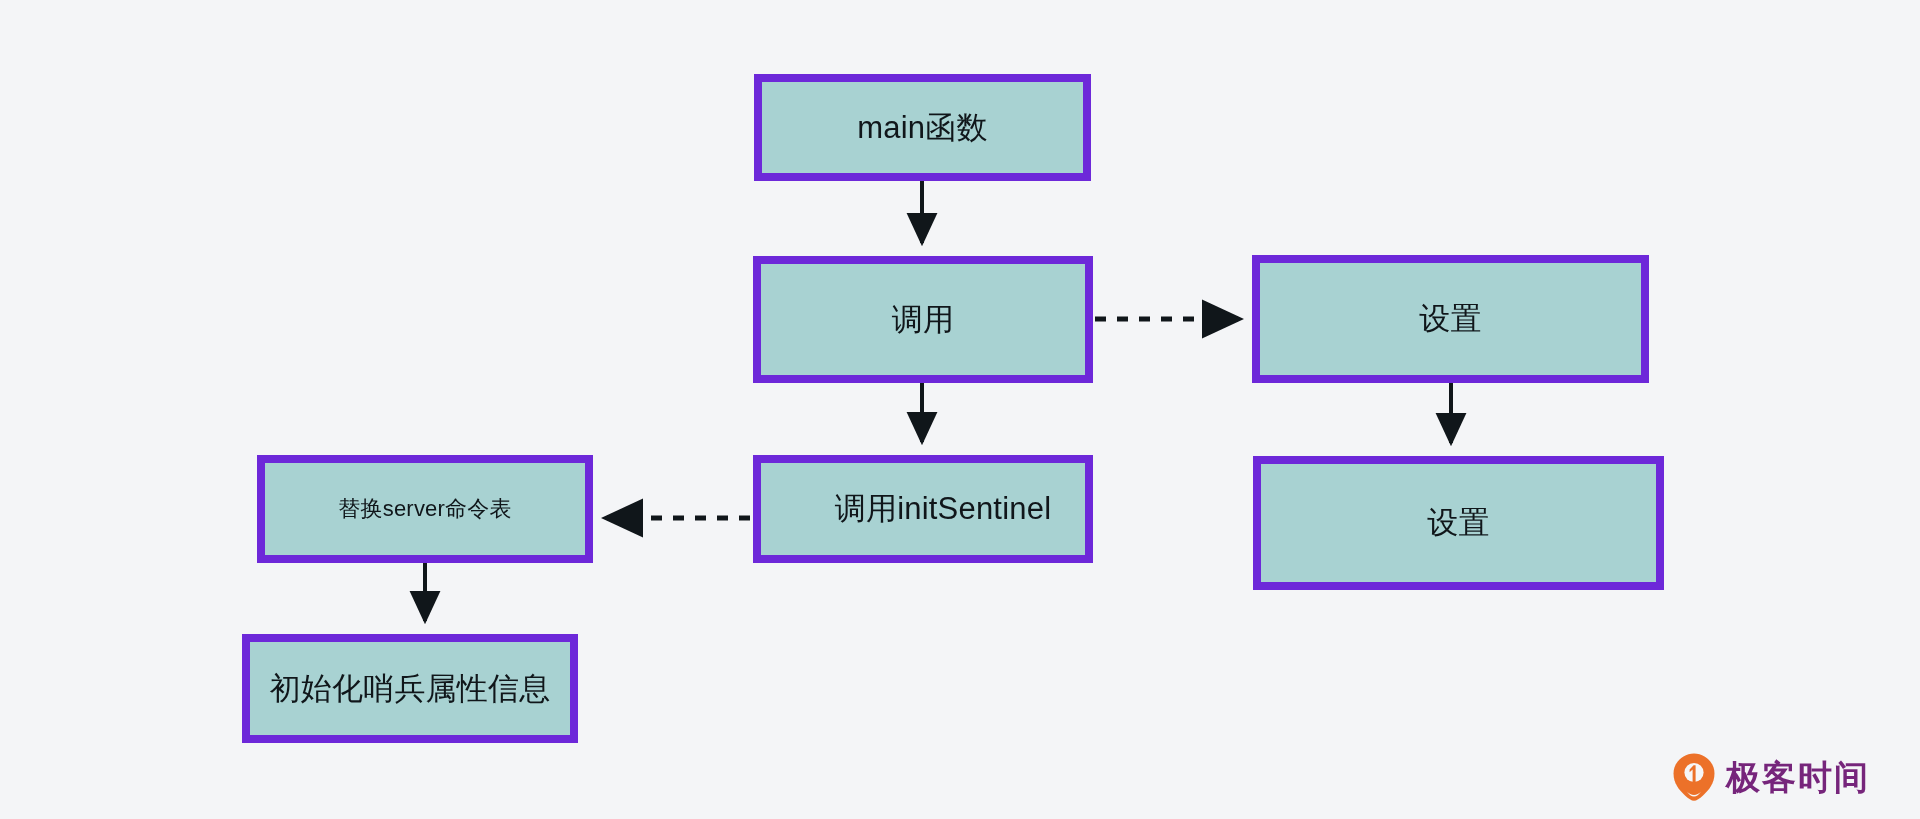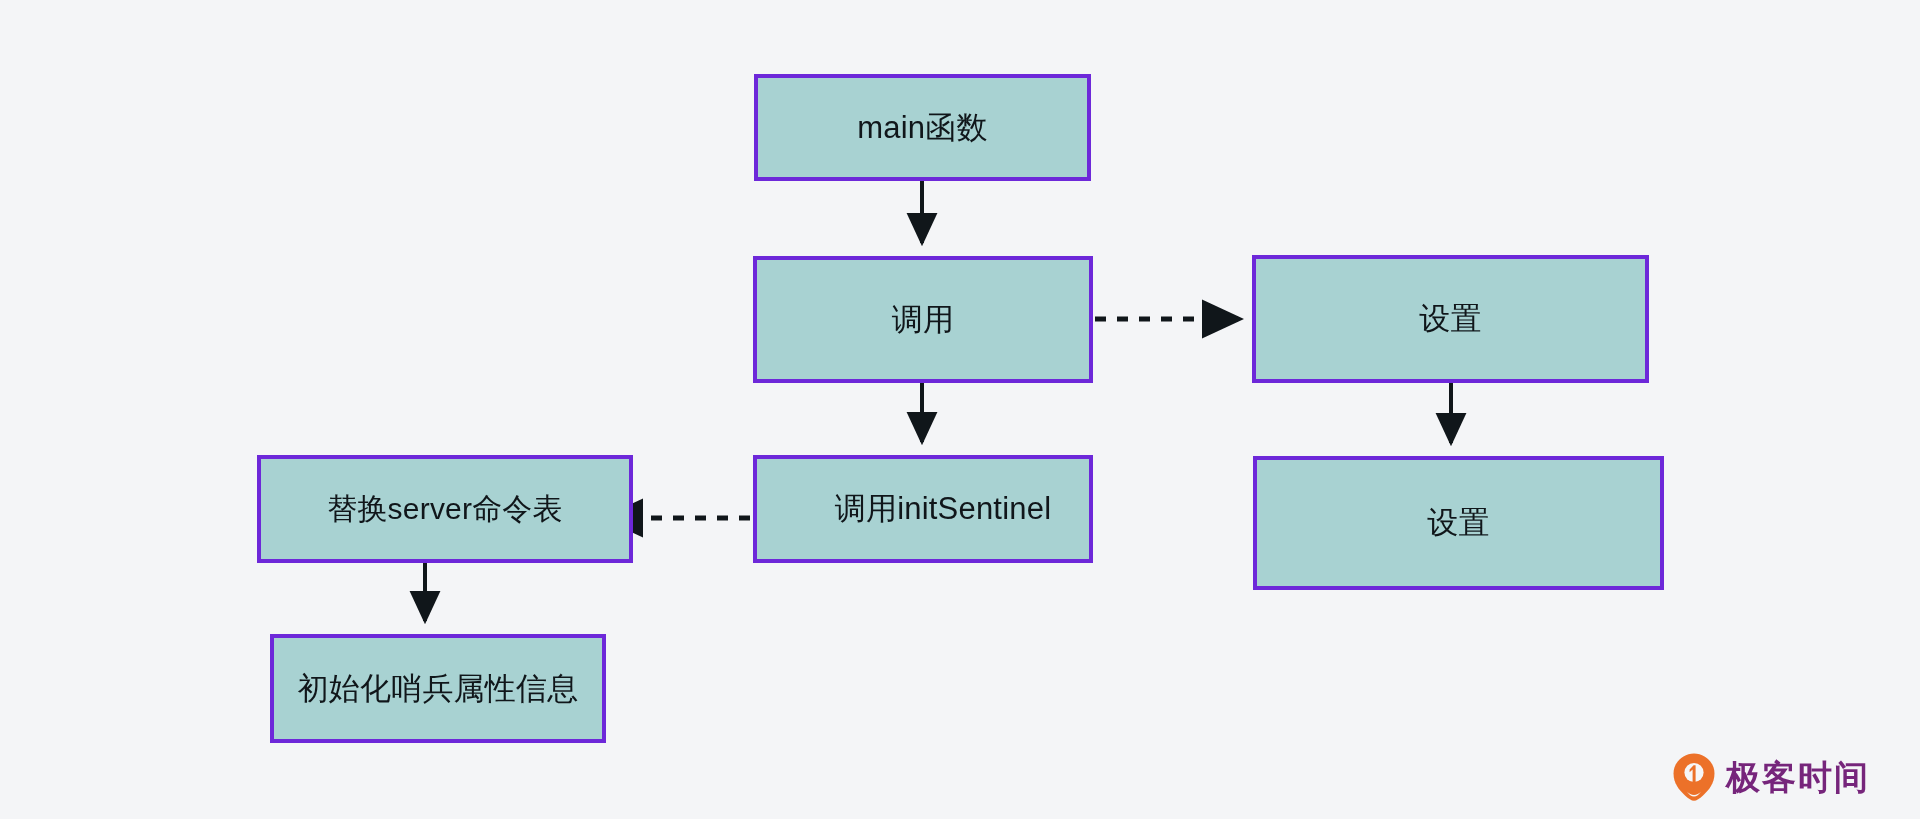--- a/index.html
+++ b/index.html
@@ -26,42 +26,42 @@
     left: 0;
     top: 0;
     width: 1920px;
     height: 819px;
     pointer-events: none;
   }
   .node {
     position: absolute;
     box-sizing: border-box;
     background: #a8d2d2;
-    border: 4px solid #6d28d9;
+    border: 8px solid #6d28d9;
     display: flex;
     flex-direction: column;
     align-items: center;
     justify-content: center;
     color: #10161a;
     text-align: center;
     line-height: 1.28;
     letter-spacing: 0.2px;
   }
   .node .line {
     display: block;
     white-space: nowrap;
   }
   
   #node-main      { left: 754px; top: 74px;  width: 337px; height: 107px; font-size: 31px; }
   #node-cfg       { left: 753px; top: 256px; width: 340px; height: 127px; font-size: 31px; }
   #node-sentinel  { left: 753px; top: 455px; width: 340px; height: 108px; font-size: 31px; padding-left: 40px; }
   #node-port      { left: 1252px; top: 255px; width: 397px; height: 128px; font-size: 31px; }
   #node-protected { left: 1253px; top: 456px; width: 411px; height: 134px; font-size: 31px; }
-  #node-cmdtable  { left: 257px; top: 455px; width: 376px; height: 108px; font-size: 30px; }
-  #node-attrs     { left: 270px; top: 634px; width: 336px; height: 109px; font-size: 31px; }
+  #node-cmdtable  { left: 257px; top: 455px; width: 336px; height: 108px; font-size: 22px; }
+  #node-attrs     { left: 242px; top: 634px; width: 336px; height: 109px; font-size: 31px; }
 
   
   #watermark {
     position: absolute;
     left: 1672px;
     top: 752px;
     display: flex;
     align-items: center;
     gap: 10px;
     opacity: 0.95;

